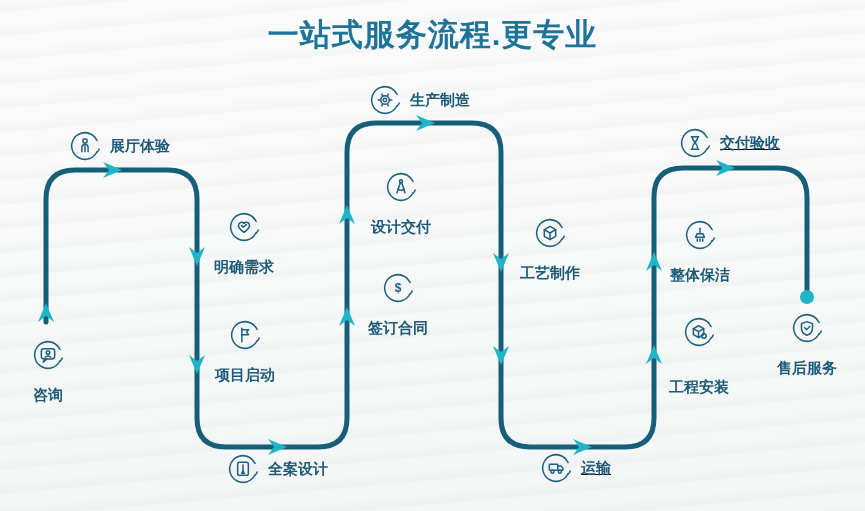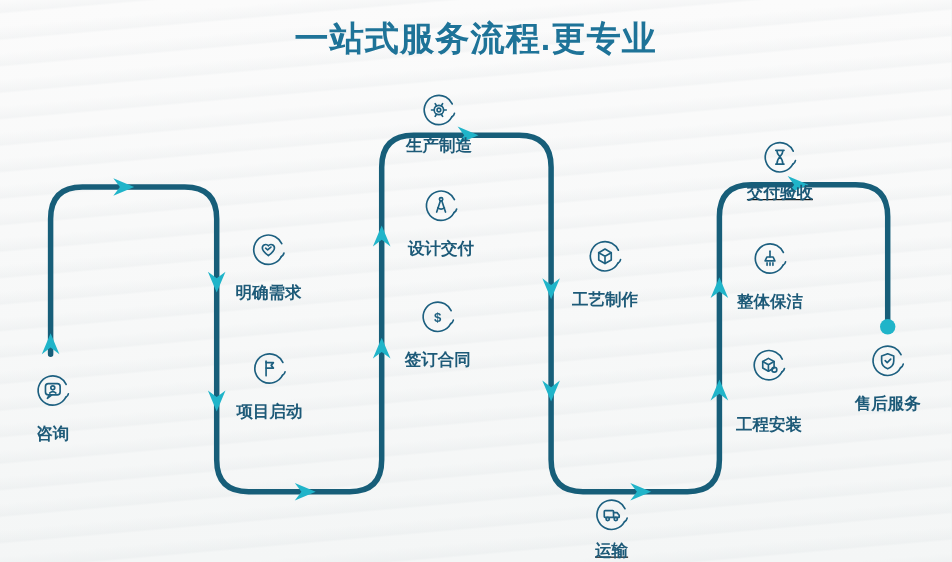--- a/index.html
+++ b/index.html
@@ -23,21 +23,21 @@
     position:absolute;left:0;top:14px;width:100%;
     text-align:center;font-size:31px;font-weight:bold;
     color:var(--title);letter-spacing:1px;margin:0;
   }
   svg.flow{position:absolute;left:0;top:0;}
   .flow-line{stroke:var(--line);stroke-width:5;fill:none;stroke-linecap:round;}
   .flow-arrow{fill:var(--accent);stroke:none;}
   .flow-dot{fill:var(--accent);stroke:none;}
   .step{position:absolute;display:flex;align-items:center;}
   .step.col{flex-direction:column;width:110px;}
-  .step.row{flex-direction:column;gap:9px;white-space:nowrap;}
+  .step.row{flex-direction:row;gap:9px;white-space:nowrap;}
   .step .lbl{
     font-size:15px;font-weight:bold;color:var(--label);
     line-height:16px;text-align:center;
   }
   .step.col .lbl{margin-top:16px;}
   svg.icon{
     width:32px;height:32px;flex:0 0 32px;
     stroke:var(--icon);fill:none;stroke-width:1.7;
     stroke-linecap:round;stroke-linejoin:round;
   }
@@ -101,39 +101,56 @@
     <svg class="icon" viewBox="0 0 36 36">
       <use href="#ring-sym"></use>
       <rect x="10.5" y="11" width="15" height="11.5" rx="3"></rect>
       <path d="M14.5 22.5 l-2 3.5 4.5 -3.5"></path>
       <circle cx="18" cy="15.3" r="2"></circle>
       <path d="M14.8 20.6 q3.2 -3 6.4 0"></path>
     </svg>
     <span class="lbl">咨询</span>
   </div>
 
+  <div class="step row s2">
+    <svg class="icon" viewBox="0 0 36 36">
+      <use href="#ring-sym"></use>
+      <circle cx="18" cy="12.3" r="2.4"></circle>
+      <path d="M14.5 24.5 v-5 q0 -3.2 3.5 -3.2 q3.5 0 3.5 3.2 v5"></path>
+      <path d="M18 18 v6.5"></path>
+    </svg>
+    <span class="lbl">展厅体验</span>
+  </div>
 
   <div class="step col s3">
     <svg class="icon" viewBox="0 0 36 36">
       <use href="#ring-sym"></use>
       <path d="M18 24 C14 21 11.8 18.8 11.8 16.2 a3.5 3.5 0 0 1 6.2 -2.2 a3.5 3.5 0 0 1 6.2 2.2 C24.2 18.8 22 21 18 24 Z"></path>
       <path d="M15.2 16.5 l2 1.8 3.4 -3"></path>
     </svg>
     <span class="lbl">明确需求</span>
   </div>
 
   <div class="step col s4">
     <svg class="icon" viewBox="0 0 36 36">
       <use href="#ring-sym"></use>
       <path d="M14.5 25.5 V10.5"></path>
       <path d="M14.5 12 h7.5 l-2.3 2.8 2.3 2.8 h-7.5"></path>
     </svg>
     <span class="lbl">项目启动</span>
   </div>
 
+  <div class="step row s5">
+    <svg class="icon" viewBox="0 0 36 36">
+      <use href="#ring-sym"></use>
+      <rect x="12" y="10.5" width="12" height="14.5" rx="2"></rect>
+      <path d="M18 13.5 v6.3 l-1.4 3 h2.8 l-1.4 -3"></path>
+    </svg>
+    <span class="lbl">全案设计</span>
+  </div>
 
   <div class="step col s6">
     <svg class="icon" viewBox="0 0 36 36">
       <use href="#ring-sym"></use>
       <text x="18" y="23">$</text>
     </svg>
     <span class="lbl">签订合同</span>
   </div>
 
   <div class="step col s7">

